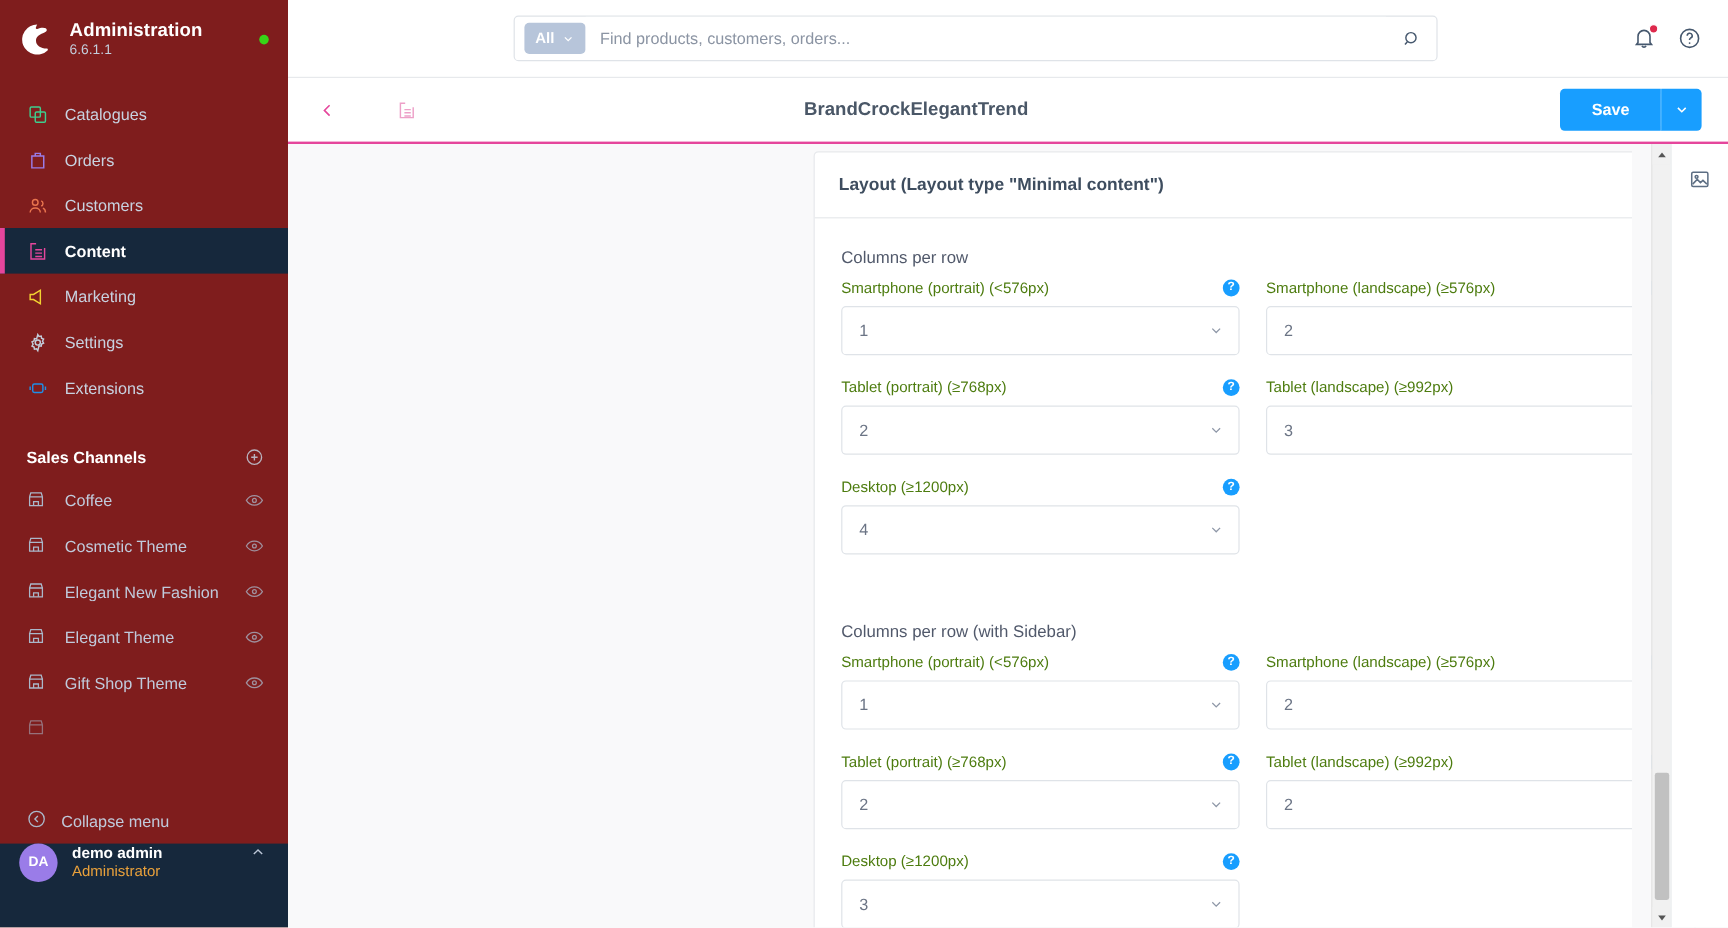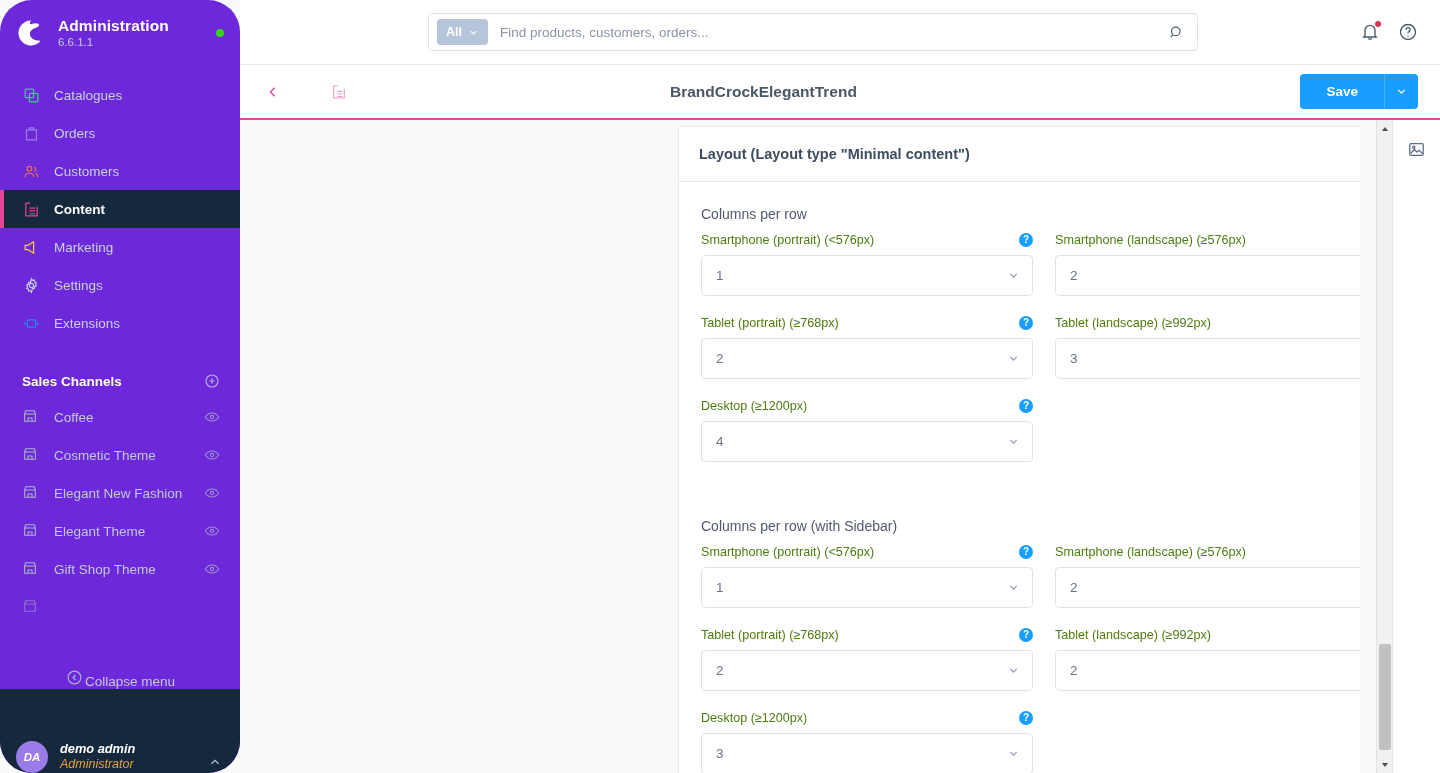--- a/index.html
+++ b/index.html
@@ -6,23 +6,23 @@
   html, body {
     width: 1440px; height: 773px;
     font-family: "Liberation Sans", sans-serif;
     overflow: hidden;
     background: #f9f9fa;
   }
   .app { display: flex; width: 1440px; height: 773px; position: relative; }
 
   
   .sidebar {
-    width: 240px; height: 773px; background: #6d28d9;
+    width: 240px; height: 773px; background: #7f1d1d;
     display: flex; flex-direction: column; flex: 0 0 240px;
-    position: relative; overflow: hidden; border-radius: 32px;
+    position: relative; overflow: hidden;
   }
   .sb-header {
     height: 66px; display: flex; align-items: center;
     padding: 0 16px 0 14px; gap: 10px;
   }
   .sb-logo { width: 34px; height: 34px; flex: 0 0 34px; display: flex; align-items: center; justify-content: center; }
   .sb-titles { flex: 1; line-height: 1.1; }
   .sb-title { color: #fff; font-size: 15.5px; font-weight: bold; letter-spacing: .1px; }
   .sb-version { color: #c3cddb; font-size: 11.5px; margin-top: 2px; }
   .sb-dot { width: 8px; height: 8px; border-radius: 50%; background: #37d417; flex: 0 0 8px; }
@@ -46,26 +46,26 @@
   .sb-plus { width: 16px; height: 16px; opacity: .85; cursor: pointer; }
   .sb-channel {
     height: 38px; display: flex; align-items: center; gap: 14px;
     padding: 0 20px 0 22px; color: #c0cadb; font-size: 13.5px; cursor: pointer;
   }
   .sb-channel .ico { width: 18px; height: 18px; flex: 0 0 18px; }
   .sb-channel .label { flex: 1; white-space: nowrap; overflow: hidden; }
   .sb-channel .eye { width: 16px; height: 16px; opacity: .75; }
   .sb-scrollarea { flex: 1; overflow: hidden; position: relative; }
   .sb-collapse {
-    height: 38px; display: flex; align-items: flex-end; gap: 2px;
-    padding: 0 20px 0 22px; color: #c0cadb; font-size: 13.5px; cursor: pointer; margin-left: 44px;
+    height: 38px; display: flex; align-items: center; gap: 12px;
+    padding: 0 20px 0 22px; color: #c0cadb; font-size: 13.5px; cursor: pointer;
   }
   .sb-user {
-    height: 84px; background: #16283c; display: flex; align-items: flex-end;
-    gap: 12px; padding: 0 18px 0 16px; cursor: pointer; font-style: italic;
+    height: 70px; background: #16283c; display: flex; align-items: flex-start;
+    gap: 12px; padding: 0 18px 0 16px; cursor: pointer;
   }
   .avatar {
     width: 32px; height: 32px; border-radius: 50%; background: #9a7ce8;
     color: #fff; font-size: 11.5px; font-weight: bold;
     display: flex; align-items: center; justify-content: center; flex: 0 0 32px;
   }
   .user-meta { flex: 1; line-height: 1.25; }
   .user-name { color: #fff; font-size: 12.8px; font-weight: bold; }
   .user-role { color: #e9a13b; font-size: 12.5px; }
   .user-caret { color: #bac5d6; }

